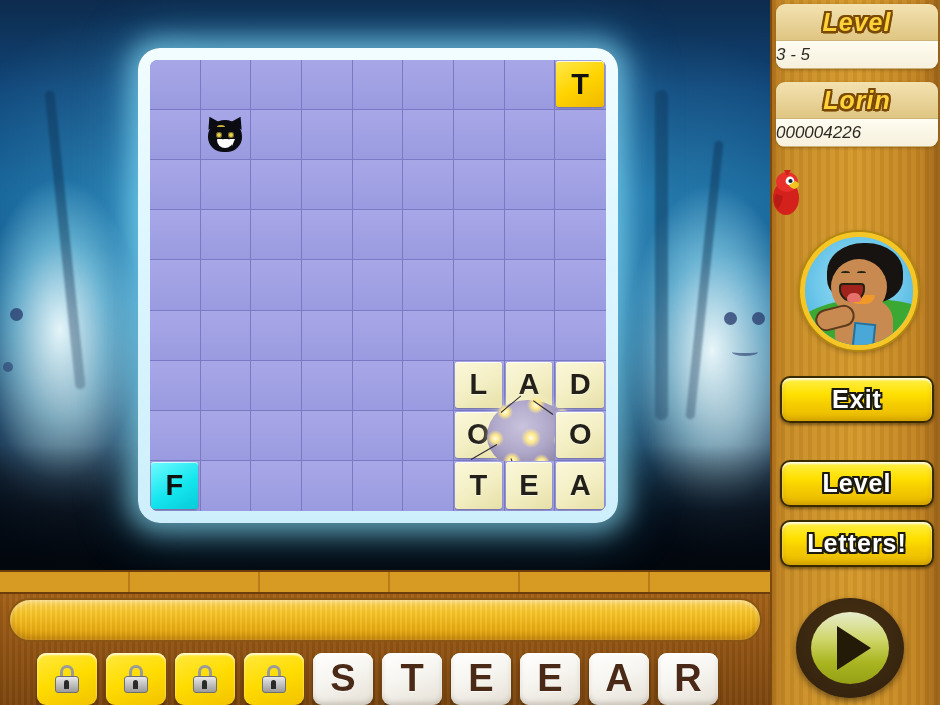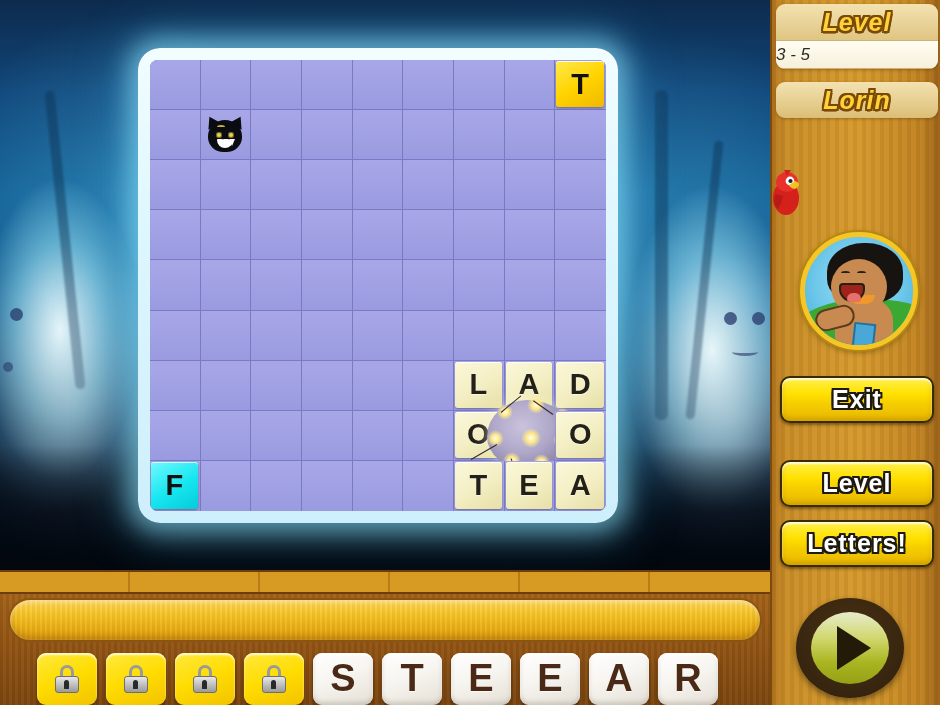--- a/index.html
+++ b/index.html
@@ -543,20 +543,21 @@
 
   <div class="side">
 
     <div class="info-card" style="top:4px;">
       <div class="hdr">Level</div>
       <div class="val">3 - 5</div>
     </div>
 
     <div class="info-card" style="top:82px;">
       <div class="hdr">Lorin</div>
+      <div class="val">000004226</div>
     </div>
 
 
     <svg class="parrot" style="top:168px;" viewBox="0 0 34 48">
       <ellipse cx="16" cy="30" rx="13" ry="17" fill="#d4211c"></ellipse>
       <ellipse cx="17" cy="14" rx="11" ry="10" fill="#e8312a"></ellipse>
       <path d="M14 2 L17 8 L21 2 Z" fill="#d4211c"></path>
       <circle cx="20" cy="13" r="4.4" fill="#fff"></circle>
       <circle cx="20.5" cy="13" r="2.1" fill="#16263f"></circle>
       <path d="M25 13 q8 3 0 8 q-5 -1 -6 -4 z" fill="#f0c421"></path>

